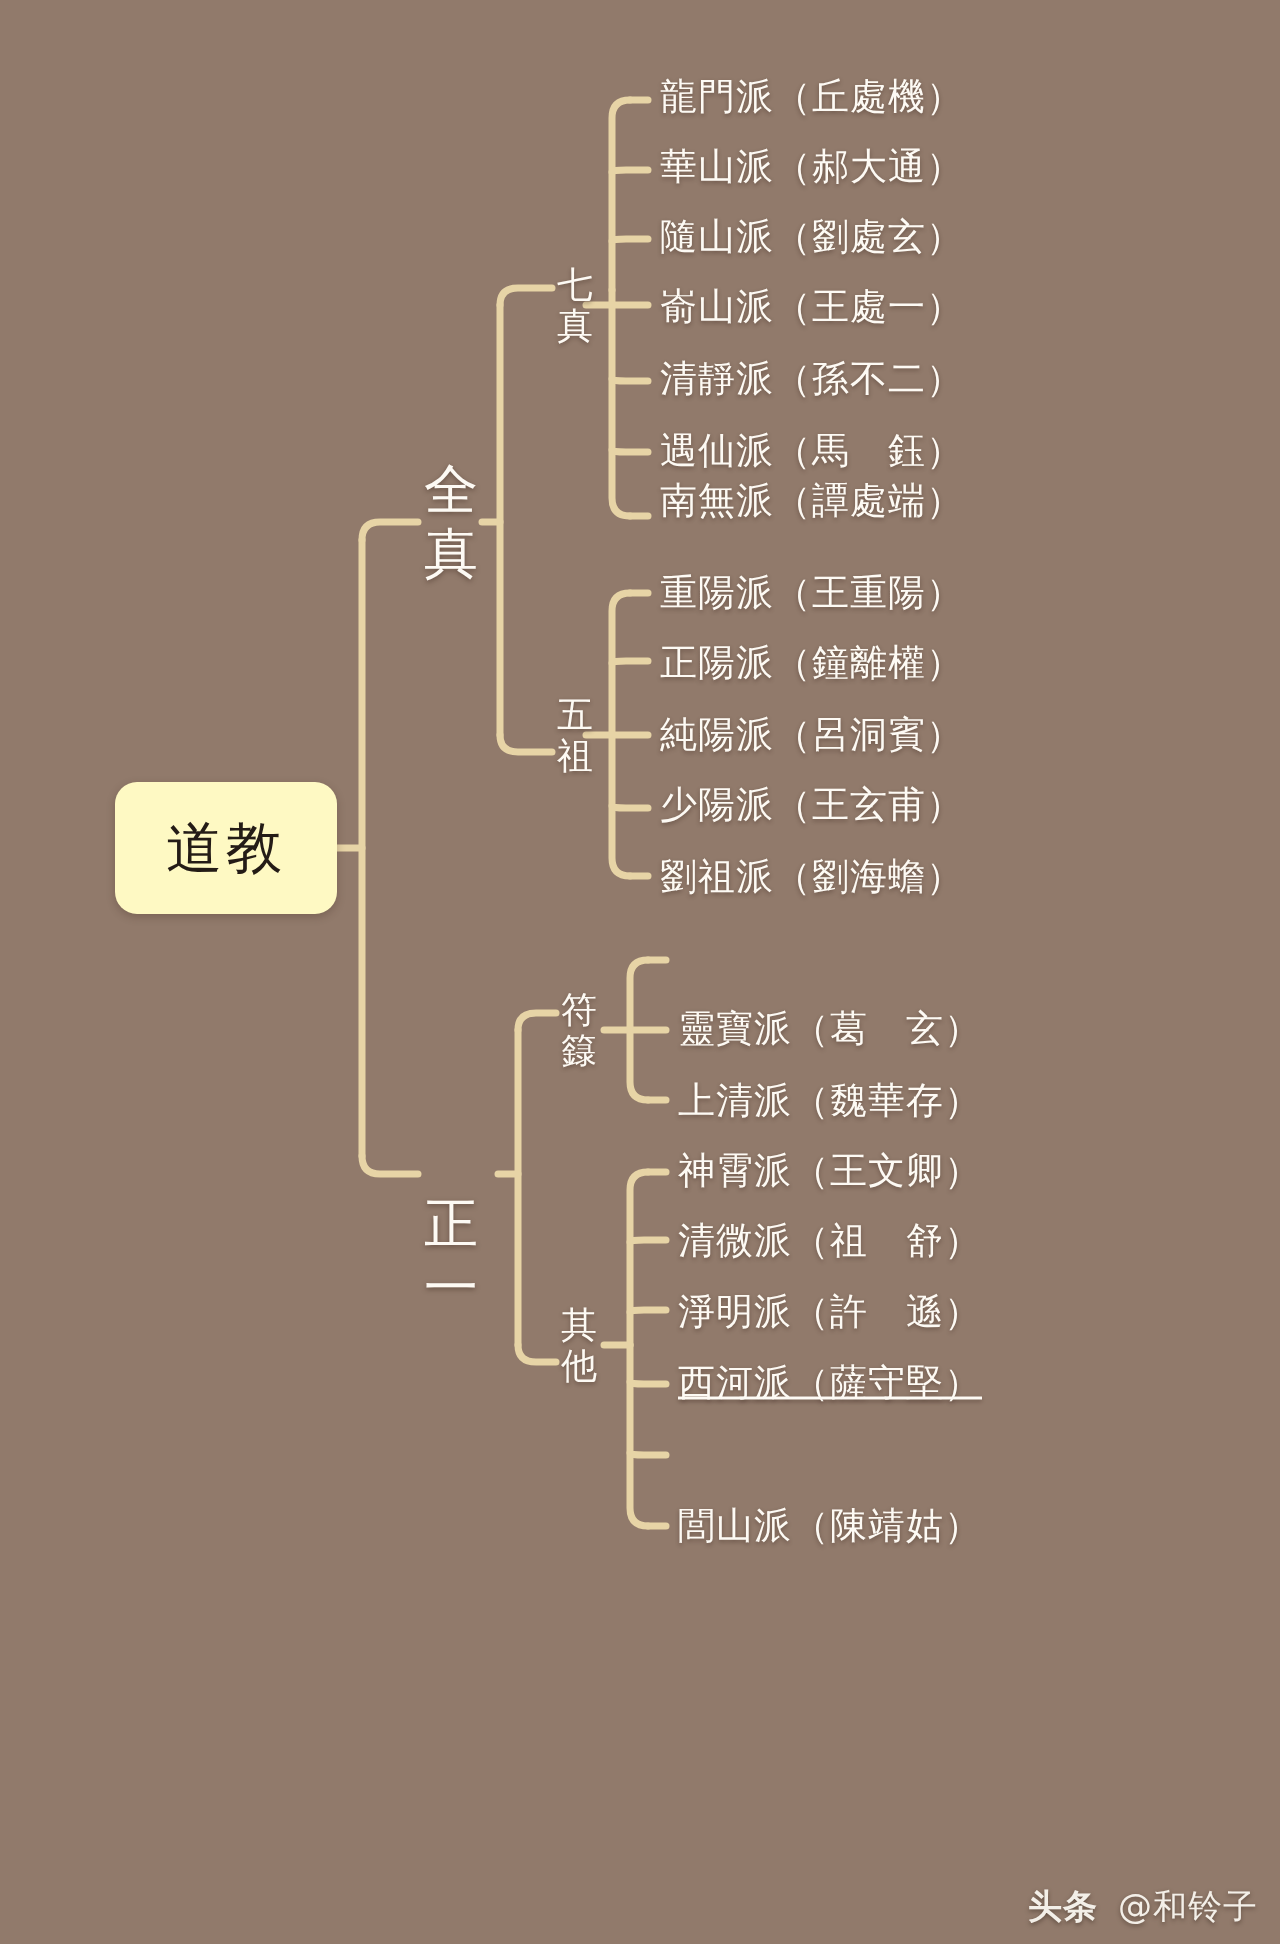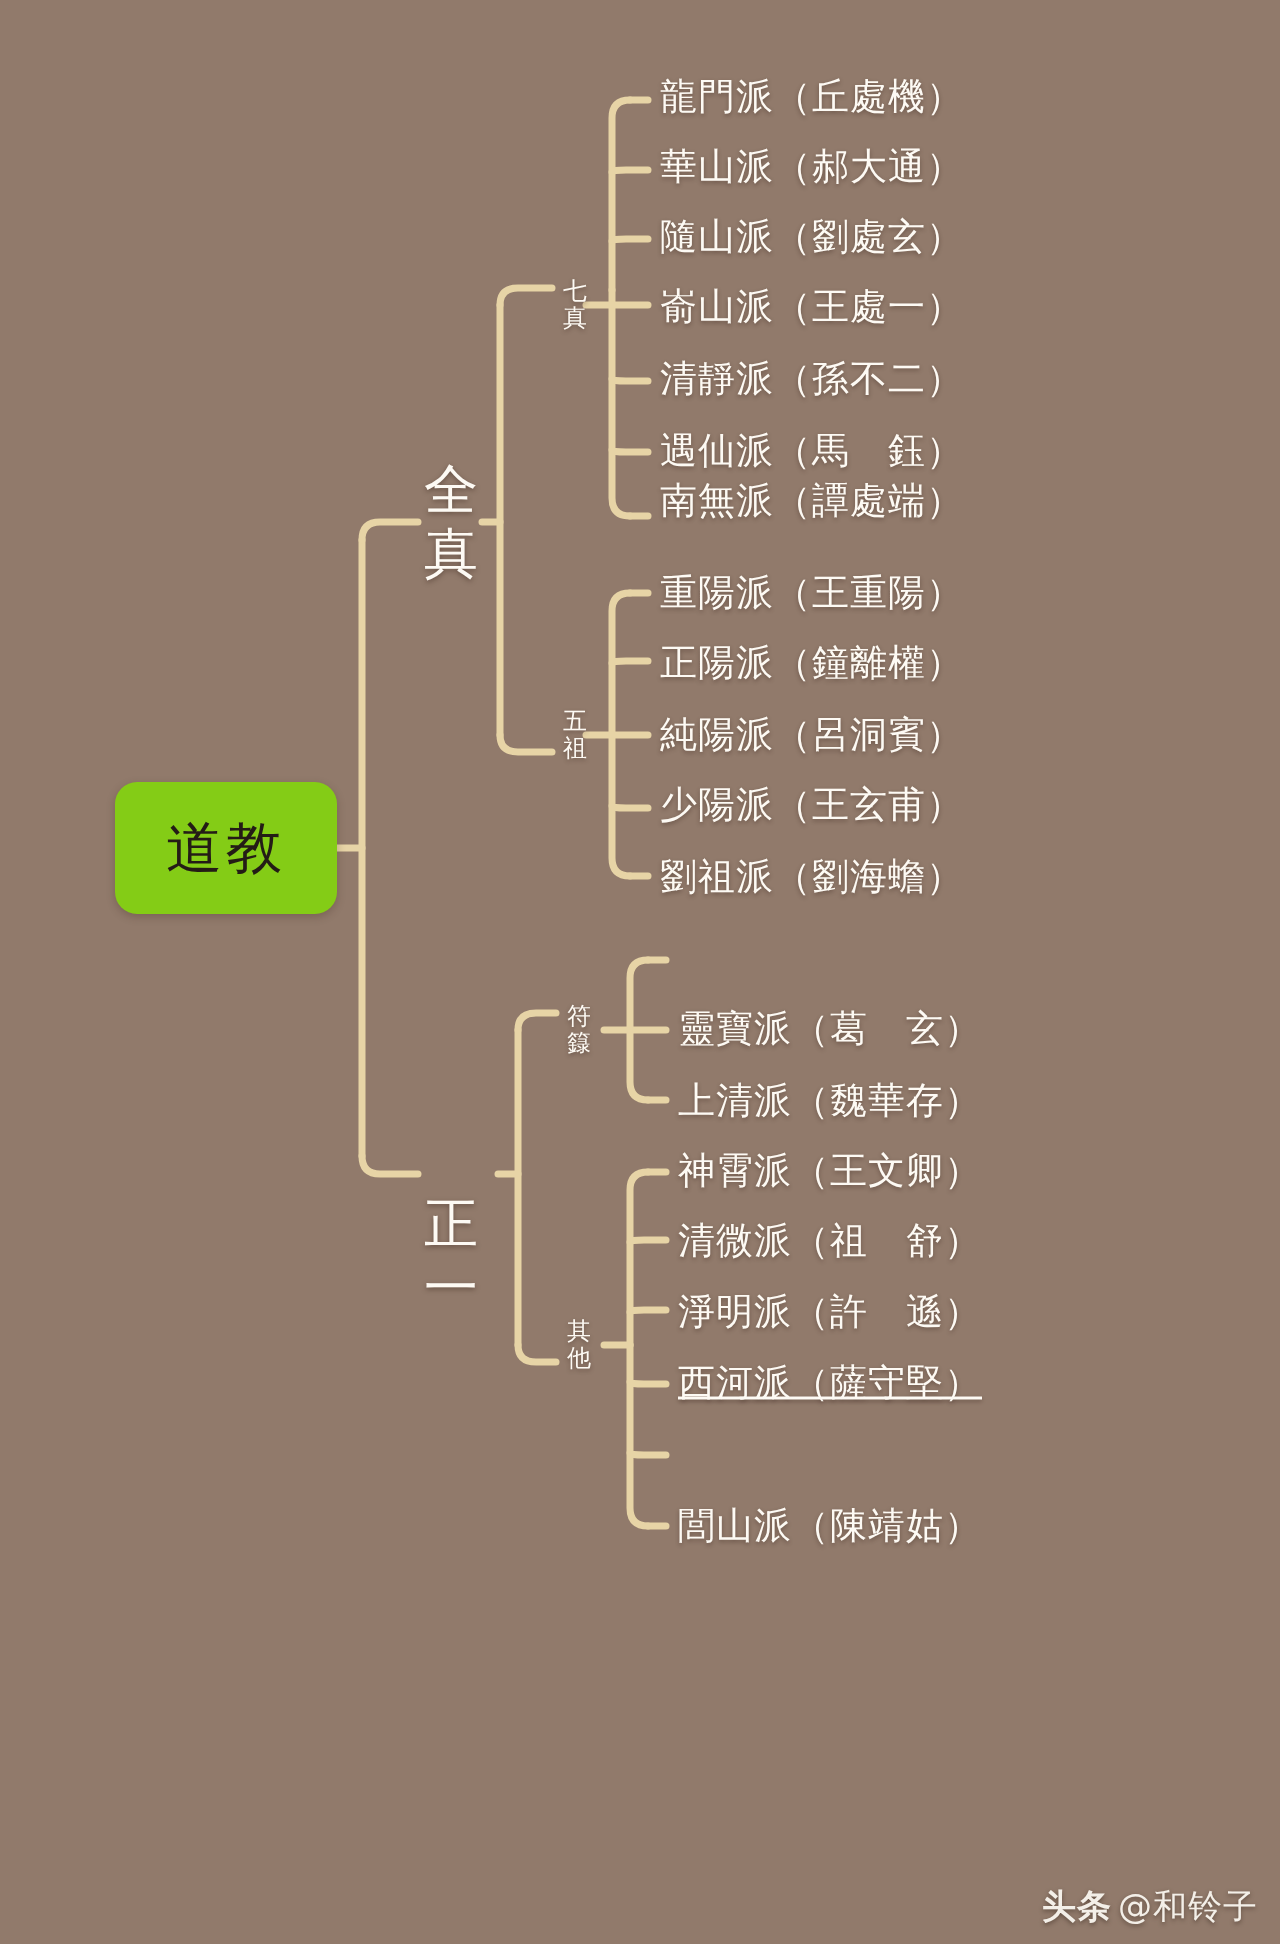--- a/index.html
+++ b/index.html
@@ -19,21 +19,21 @@
     font-size:37px;
     line-height:1;
     letter-spacing:1px;
     white-space:pre;
     text-shadow:0 2px 4px rgba(60,40,30,.45);
     transform:translateY(-50%);
   }
   .group-label{
     position:absolute;
     color:#fdfaf4;
-    font-size:24px;
+    font-size:36px;
     line-height:1.14;
     width:46px;
     text-align:center;
     text-shadow:0 2px 4px rgba(60,40,30,.45);
     transform:translateY(-50%);
     letter-spacing:0;
   }
   .branch-label{
     position:absolute;
     color:#fdfaf4;
@@ -42,39 +42,39 @@
     width:54px;
     text-align:center;
     text-shadow:0 2px 5px rgba(60,40,30,.5);
     transform:translateY(-50%);
     font-weight:500;
   }
   .root-box{
     position:absolute;
     left:115px;top:782px;
     width:222px;height:132px;
-    background:#84cc16;
+    background:#fef9c3;
     border-radius:22px;
     box-shadow:0 3px 9px rgba(60,40,30,.28);
     display:flex;align-items:center;justify-content:center;
   }
   .root-text{
     color:#241c16;
     font-size:56px;
     letter-spacing:4px;
     line-height:1;
   }
   .watermark{
     position:absolute;
     right:22px;bottom:14px;
     color:#f3efe8;
     font-size:34px;
     letter-spacing:1px;
     text-shadow:0 2px 4px rgba(50,35,25,.5);
-    display:flex;align-items:center;gap:6px;
+    display:flex;align-items:center;gap:20px;
   }
   .wm-badge{font-weight:bold;}
 </style>
 </head>
 <body>
 
 <div id="stage">
 
   <svg class="links" viewBox="0 0 1280 1944" xmlns="http://www.w3.org/2000/svg">
     <g fill="none" stroke="#e7d4a6" stroke-width="7" stroke-linecap="round">

